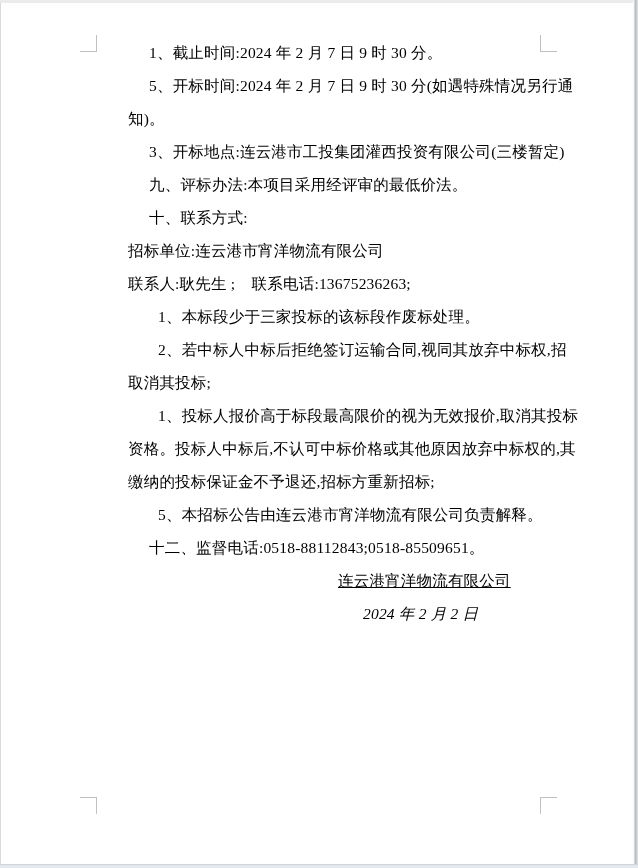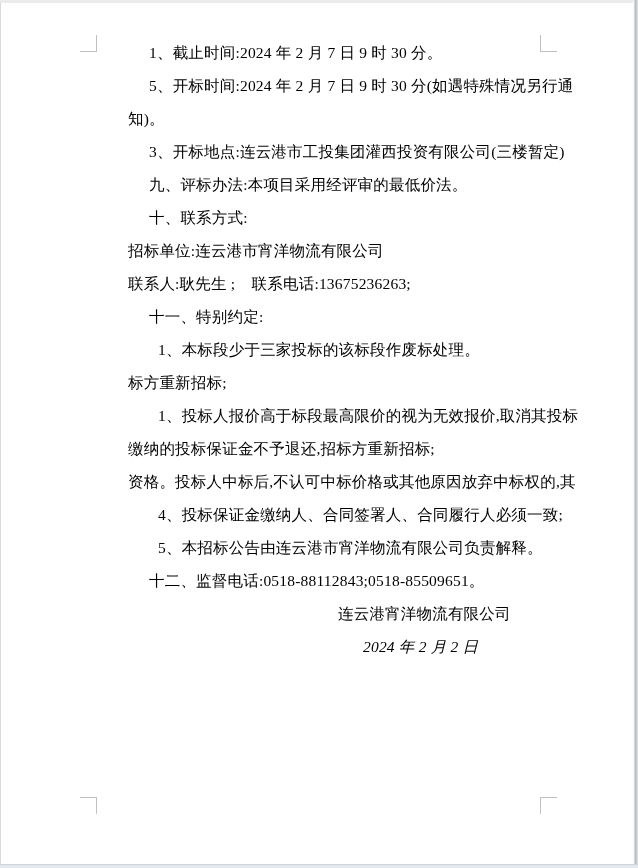--- a/index.html
+++ b/index.html
@@ -48,21 +48,21 @@
   .line {
     font-size: 15.5px;
     line-height: 33px;
     height: 33px;
     white-space: pre;
     letter-spacing: 0.2px;
   }
   .ind-section { padding-left: 21px; }  
   .ind-sub     { padding-left: 30px; }  
   .ind-none    { padding-left: 0; }     
-  .ind-sign    { padding-left: 210px; } 
+  .ind-sign    { padding-left: 210px; text-decoration: underline; } 
   .ind-date    { padding-left: 235px; font-style: italic; } 
 </style>
 </head>
 <body>
 
 <div id="canvas">
 
   <div class="top-strip"></div>
   <div class="left-edge"></div>
   <div class="right-edge"></div>
@@ -75,26 +75,25 @@
 
   <div class="text-block">
     <div class="line ind-section">1、截止时间:2024 年 2 月 7 日 9 时 30 分。</div>
     <div class="line ind-section">5、开标时间:2024 年 2 月 7 日 9 时 30 分(如遇特殊情况另行通</div>
     <div class="line ind-none">知)。</div>
     <div class="line ind-section">3、开标地点:连云港市工投集团灌西投资有限公司(三楼暂定)</div>
     <div class="line ind-section">九、评标办法:本项目采用经评审的最低价法。</div>
     <div class="line ind-section">十、联系方式:</div>
     <div class="line ind-none">招标单位:连云港市宵洋物流有限公司</div>
     <div class="line ind-none">联系人:耿先生 ;    联系电话:13675236263;</div>
-    <div class="line ind-section">十一、特别约定:</div>
     <div class="line ind-sub">1、本标段少于三家投标的该标段作废标处理。</div>
-    <div class="line ind-none">标方重新招标;</div>
+    <div class="line ind-sub">2、若中标人中标后拒绝签订运输合同,视同其放弃中标权,招</div>
+    <div class="line ind-none">取消其投标;</div>
     <div class="line ind-sub">1、投标人报价高于标段最高限价的视为无效报价,取消其投标</div>
+    <div class="line ind-none">资格。投标人中标后,不认可中标价格或其他原因放弃中标权的,其</div>
     <div class="line ind-none">缴纳的投标保证金不予退还,招标方重新招标;</div>
-    <div class="line ind-none">资格。投标人中标后,不认可中标价格或其他原因放弃中标权的,其</div>
-    <div class="line ind-sub">4、投标保证金缴纳人、合同签署人、合同履行人必须一致;</div>
     <div class="line ind-sub">5、本招标公告由连云港市宵洋物流有限公司负责解释。</div>
     <div class="line ind-section">十二、监督电话:0518-88112843;0518-85509651。</div>
     <div class="line ind-sign">连云港宵洋物流有限公司</div>
     <div class="line ind-date">2024 年 2 月 2 日</div>
   </div>
 
 </div>
 
 </body></html>

